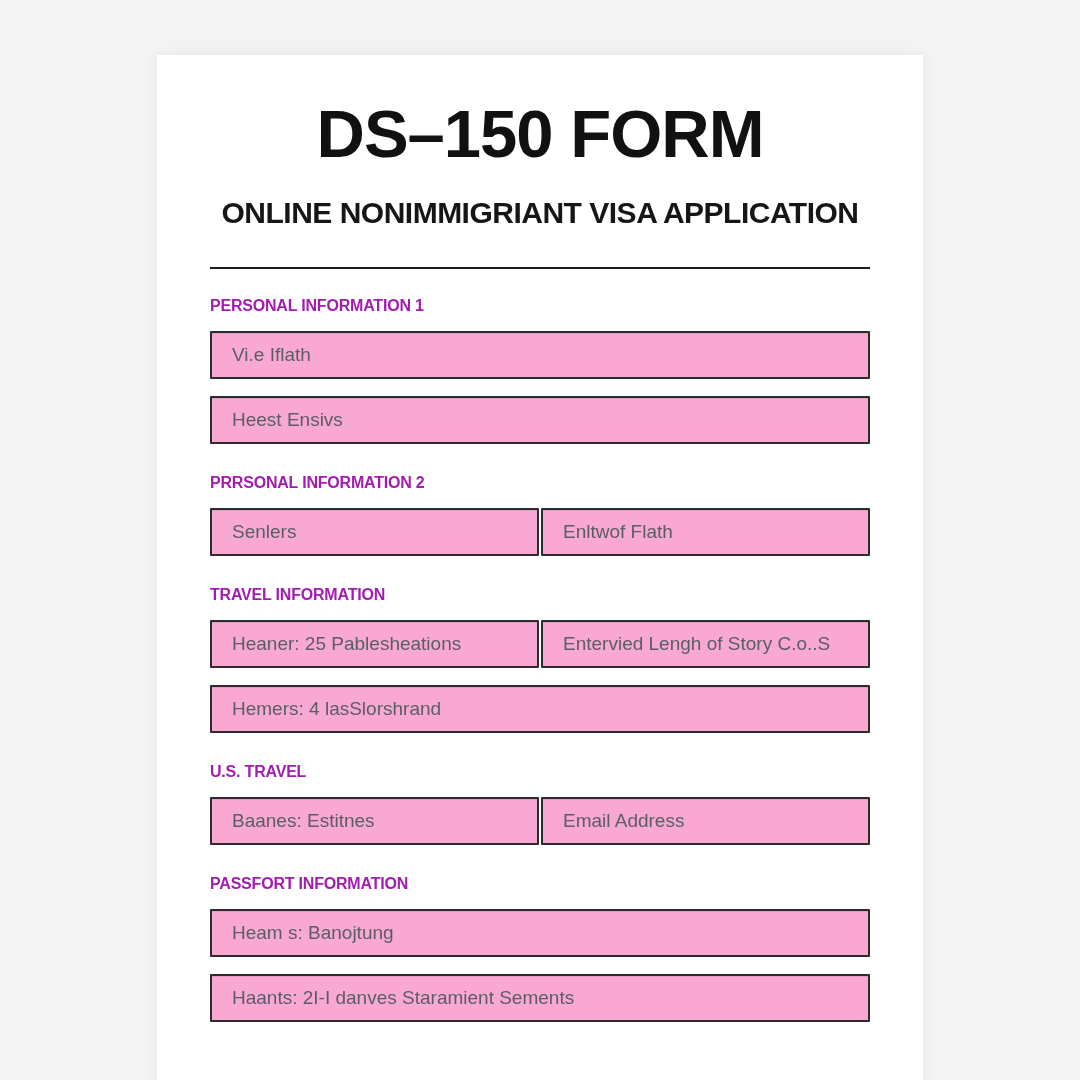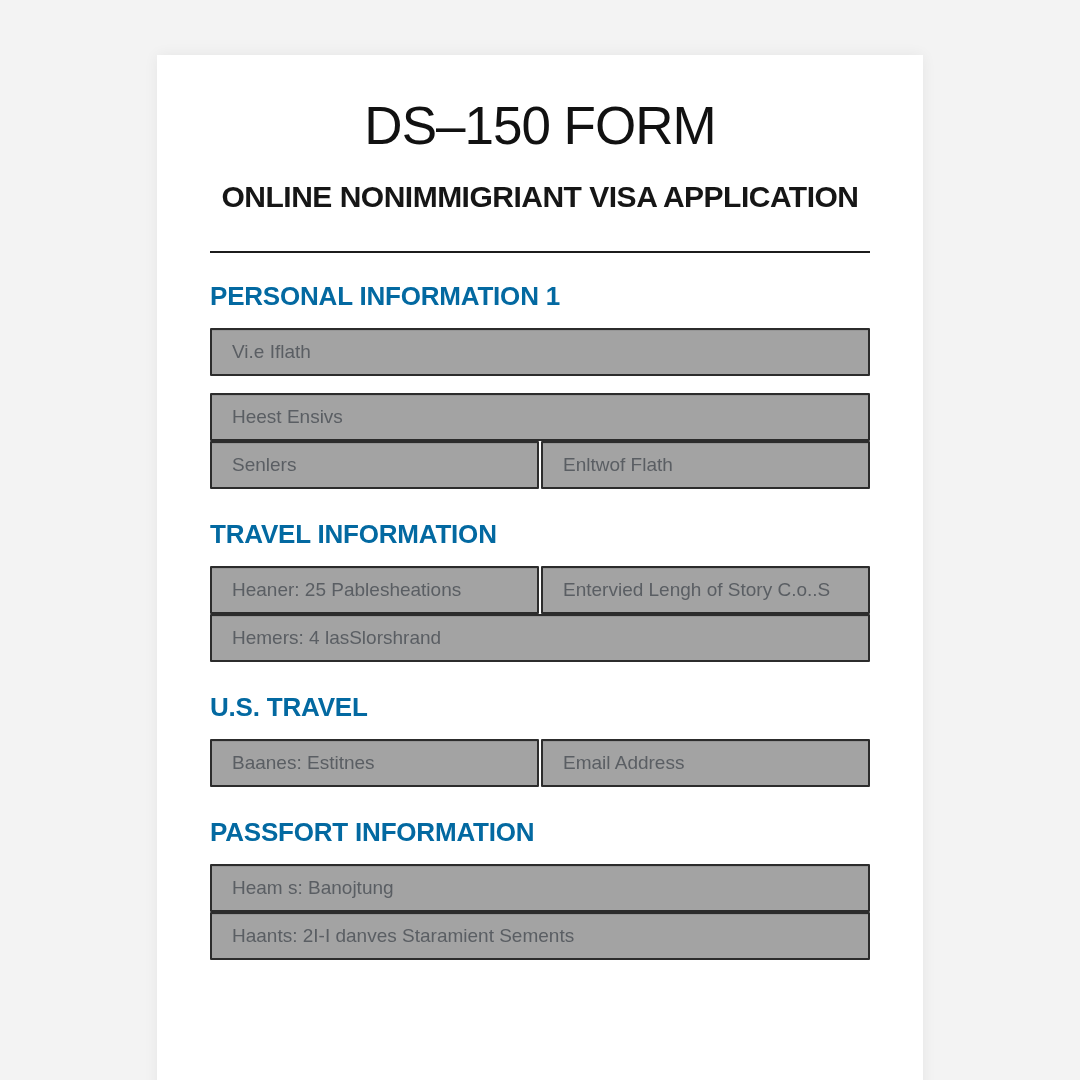--- a/index.html
+++ b/index.html
@@ -23,71 +23,72 @@
     height: 1200px;
     background: #ffffff;
     box-shadow: 0 0 14px rgba(0,0,0,0.06);
     box-sizing: border-box;
     padding: 0 53px;
     overflow: hidden;
   }
   .form-title {
     margin: 42px 0 0 0;
     text-align: center;
-    font-size: 53px;
-    font-weight: 400;
+    font-size: 67px;
+    font-weight: 700;
     color: #111111;
     letter-spacing: -1px;
     line-height: 1.1;
   }
   .form-subtitle {
     margin: 24px 0 0 0;
     text-align: center;
     font-size: 30px;
     font-weight: 700;
     color: #161616;
     letter-spacing: -0.5px;
     line-height: 1.2;
   }
   hr.header-divider {
     margin: 36px 0 0 0;
     border: none;
     border-top: 2px solid #1c1c1c;
   }
   .section-title {
     margin: 30px 0 16px 0;
-    font-size: 26px;
+    font-size: 16px;
     font-weight: 700;
-    color: #0369a1;
+    color: #a21caf;
     letter-spacing: -0.2px;
   }
   .section-title.first { margin-top: 28px; }
   .field {
     display: block;
     box-sizing: border-box;
     width: 100%;
     height: 48px;
     border: 2px solid #2c2c2c;
     border-radius: 1px;
-    background: #a3a3a3;
+    background: #f9a8d4;
     padding: 0 20px;
     font-family: "Liberation Sans", sans-serif;
     font-size: 19px;
     color: #444444;
     outline: none;
     box-shadow: inset 0 1px 0 rgba(0,0,0,0.08);
   }
   .field::placeholder {
     color: #5a5e63;
     opacity: 1;
   }
   .stack { margin-bottom: 17px; }
   .row {
     display: flex;
     gap: 2px;
+    margin-bottom: 17px;
   }
   .row .field { flex: 1 1 0; min-width: 0; }
   section { margin: 0; }
 </style>
 </head>
 <body>
 
 <div class="viewport">
   <div class="card">
 
@@ -97,20 +98,21 @@
 
     <section>
       <h3 class="section-title first">PERSONAL INFORMATION 1</h3>
       <input type="text" class="field stack" placeholder="Vi.e Iflath" style="">
       <div class="row">
         <input type="text" class="field" placeholder="Heest Ensivs" style="">
       </div>
     </section>
 
     <section>
+      <h3 class="section-title">PRRSONAL INFORMATION 2</h3>
       <div class="row">
         <input type="text" class="field" placeholder="Senlers" style="">
         <input type="text" class="field" placeholder="Enltwof Flath" style="">
       </div>
     </section>
 
     <section>
       <h3 class="section-title">TRAVEL INFORMATION</h3>
       <div class="row">
         <input type="text" class="field" placeholder="Heaner: 25 Pablesheations" style="">

